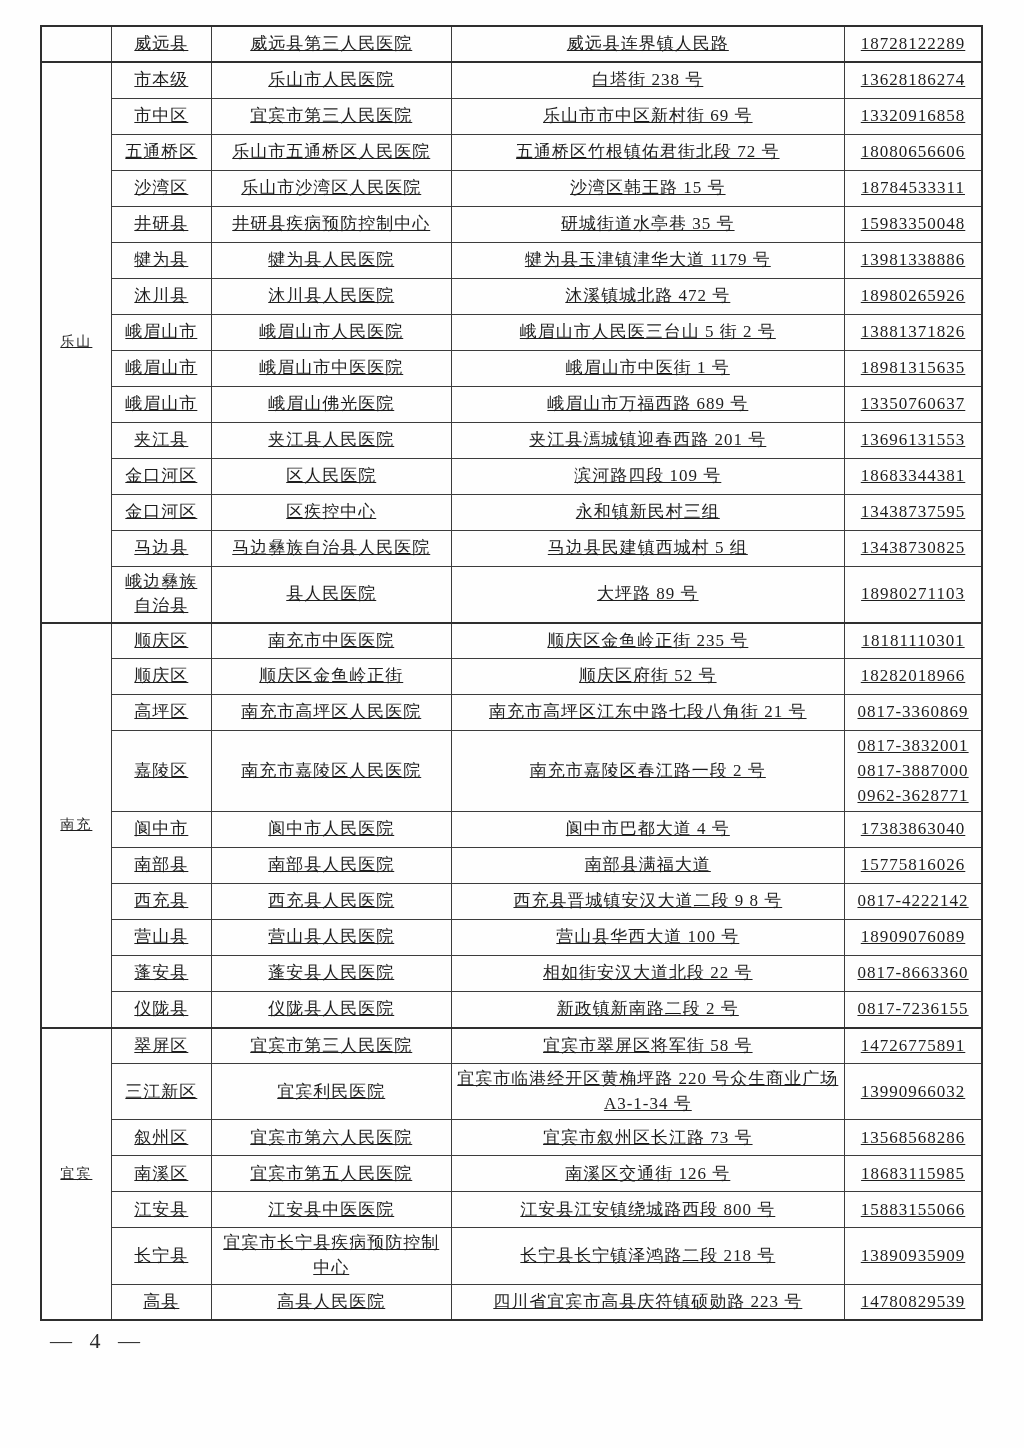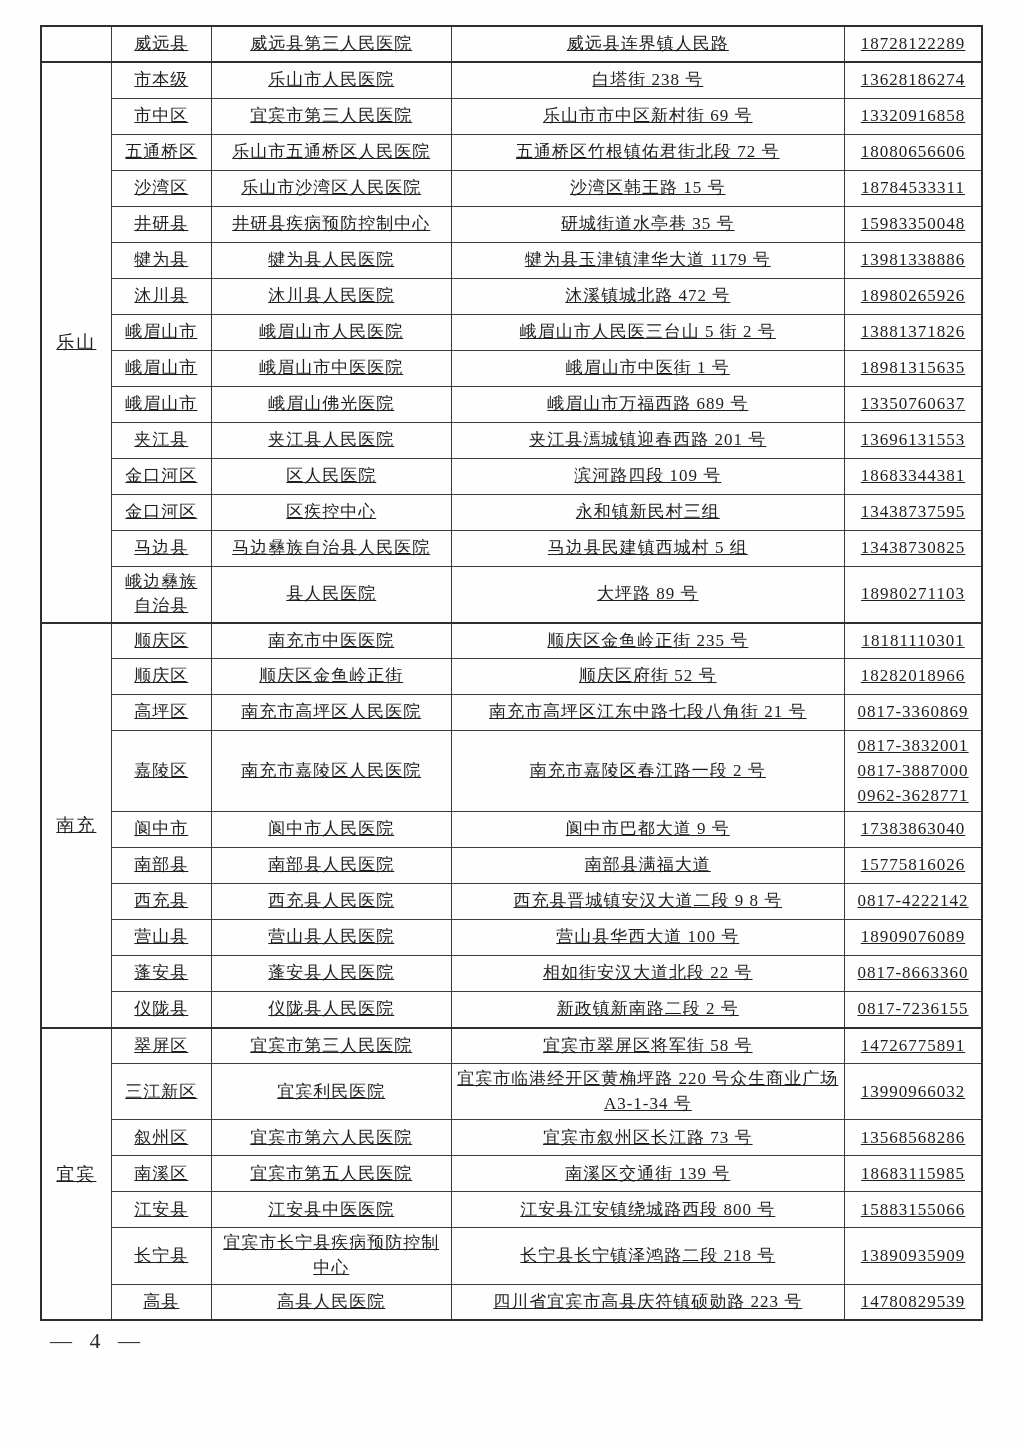--- a/index.html
+++ b/index.html
@@ -40,21 +40,21 @@
   .col-city    { width: 68px; }
   .col-district{ width: 97px; }
   .col-facility{ width: 232px; }
   .col-address { width: 381px; padding: 3px 10px; margin-left: 48px; }
   .col-phone   {
     width: 133px;
     font-size: 18px;
     letter-spacing: 0.5px;
     white-space: pre-line;
   }
-  td.city-cell { font-size: 18px; letter-spacing: 2px; }
+  td.city-cell { font-size: 14px; letter-spacing: 2px; }
   .page-footer {
     position: absolute;
     left: 50px; top: 1328px;
     font-size: 22px;
     color: #2a2a2a;
     letter-spacing: 6px;
   }
 </style>
 </head>
 <body>
@@ -191,21 +191,21 @@
           <td class="col-district">嘉陵区</td>
           <td class="col-facility">南充市嘉陵区人民医院</td>
           <td class="col-address">南充市嘉陵区春江路一段 2 号</td>
           <td class="col-phone">0817-3832001
 0817-3887000
 0962-3628771</td>
         </tr>
         <tr>
           <td class="col-district">阆中市</td>
           <td class="col-facility">阆中市人民医院</td>
-          <td class="col-address">阆中市巴都大道 9 号</td>
+          <td class="col-address">阆中市巴都大道 4 号</td>
           <td class="col-phone">17383863040</td>
         </tr>
         <tr>
           <td class="col-district">南部县</td>
           <td class="col-facility">南部县人民医院</td>
           <td class="col-address">南部县满福大道</td>
           <td class="col-phone">15775816026</td>
         </tr>
         <tr>
           <td class="col-district">西充县</td>
@@ -246,21 +246,21 @@
         </tr>
         <tr>
           <td class="col-district">叙州区</td>
           <td class="col-facility">宜宾市第六人民医院</td>
           <td class="col-address">宜宾市叙州区长江路 73 号</td>
           <td class="col-phone">13568568286</td>
         </tr>
         <tr>
           <td class="col-district">南溪区</td>
           <td class="col-facility">宜宾市第五人民医院</td>
-          <td class="col-address">南溪区交通街 139 号</td>
+          <td class="col-address">南溪区交通街 126 号</td>
           <td class="col-phone">18683115985</td>
         </tr>
         <tr>
           <td class="col-district">江安县</td>
           <td class="col-facility">江安县中医医院</td>
           <td class="col-address">江安县江安镇绕城路西段 800 号</td>
           <td class="col-phone">15883155066</td>
         </tr>
         <tr>
           <td class="col-district">长宁县</td>

